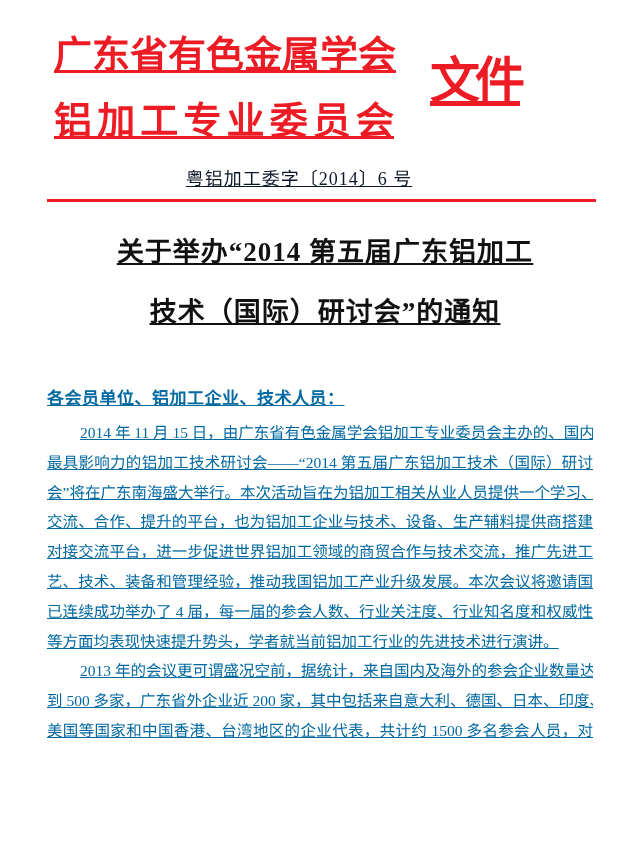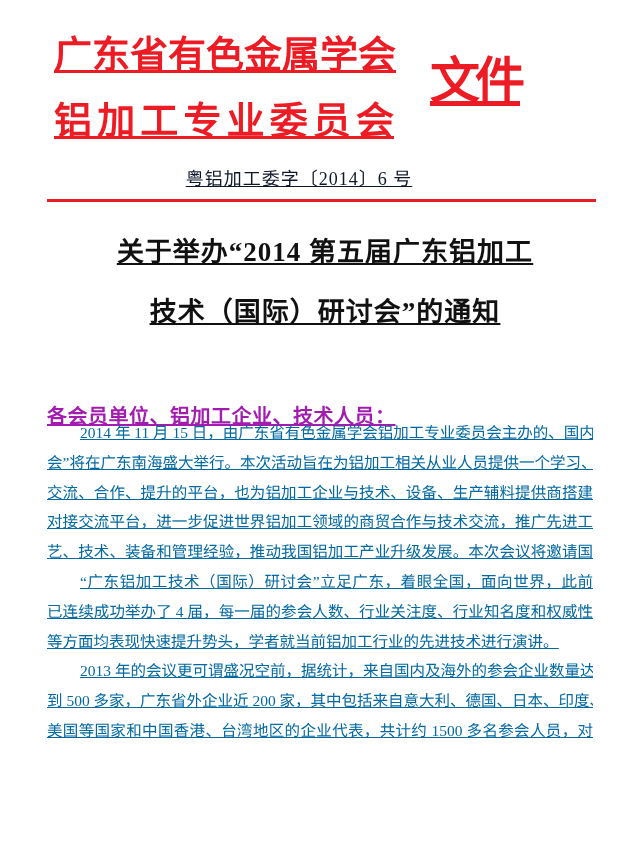--- a/index.html
+++ b/index.html
@@ -38,22 +38,22 @@
   
   .title {
     position: absolute; left: 12px; right: 0; top: 222px;
     text-align: center; font-size: 27px; font-weight: bold;
     line-height: 60px; color: #111; letter-spacing: 1px;
   }
   .title .tline { display: block; }
   
   .salutation {
     position: absolute; left: 47px; top: 384px;
-    font-size: 20px; font-weight: bold; color: #a21caf;
-    letter-spacing: 0.5px; white-space: nowrap; margin-top: 16px;
+    font-size: 17px; font-weight: bold; color: #0369a1;
+    letter-spacing: 0.5px; white-space: nowrap;
   }
   
   .body-text {
     position: absolute; left: 47px; top: 418px; width: 546px;
     font-size: 15.5px; color: #0369a1;
   }
   .bline {
     height: 29.8px; line-height: 29.8px;
     white-space: nowrap; overflow: hidden;
     text-align: justify; text-align-last: justify;
@@ -79,26 +79,26 @@
 
   <h1 class="title">
     <span class="tline">关于举办“2014 第五届广东铝加工</span>
     <span class="tline">技术（国际）研讨会”的通知</span>
   </h1>
 
   <div class="salutation">各会员单位、铝加工企业、技术人员：</div>
 
   <div class="body-text">
     <div class="bline first">2014 年 11 月 15 日，由广东省有色金属学会铝加工专业委员会主办的、国内</div>
+    <div class="bline">最具影响力的铝加工技术研讨会——“2014 第五届广东铝加工技术（国际）研讨</div>
     <div class="bline">会”将在广东南海盛大举行。本次活动旨在为铝加工相关从业人员提供一个学习、</div>
     <div class="bline">交流、合作、提升的平台，也为铝加工企业与技术、设备、生产辅料提供商搭建</div>
     <div class="bline">对接交流平台，进一步促进世界铝加工领域的商贸合作与技术交流，推广先进工</div>
     <div class="bline">艺、技术、装备和管理经验，推动我国铝加工产业升级发展。本次会议将邀请国</div>
 
-    <div class="bline first">“广东铝加工技术（国际）研讨会”立足广东，着眼全国，面向世界，此前</div>
     <div class="bline">已连续成功举办了 4 届，每一届的参会人数、行业关注度、行业知名度和权威性</div>
     <div class="bline pend">等方面均表现快速提升势头，学者就当前铝加工行业的先进技术进行演讲。</div>
 
     <div class="bline first">2013 年的会议更可谓盛况空前，据统计，来自国内及海外的参会企业数量达</div>
     <div class="bline">到 500 多家，广东省外企业近 200 家，其中包括来自意大利、德国、日本、印度、</div>
     <div class="bline">美国等国家和中国香港、台湾地区的企业代表，共计约 1500 多名参会人员，对</div>
   </div>
 
 </div>
 

